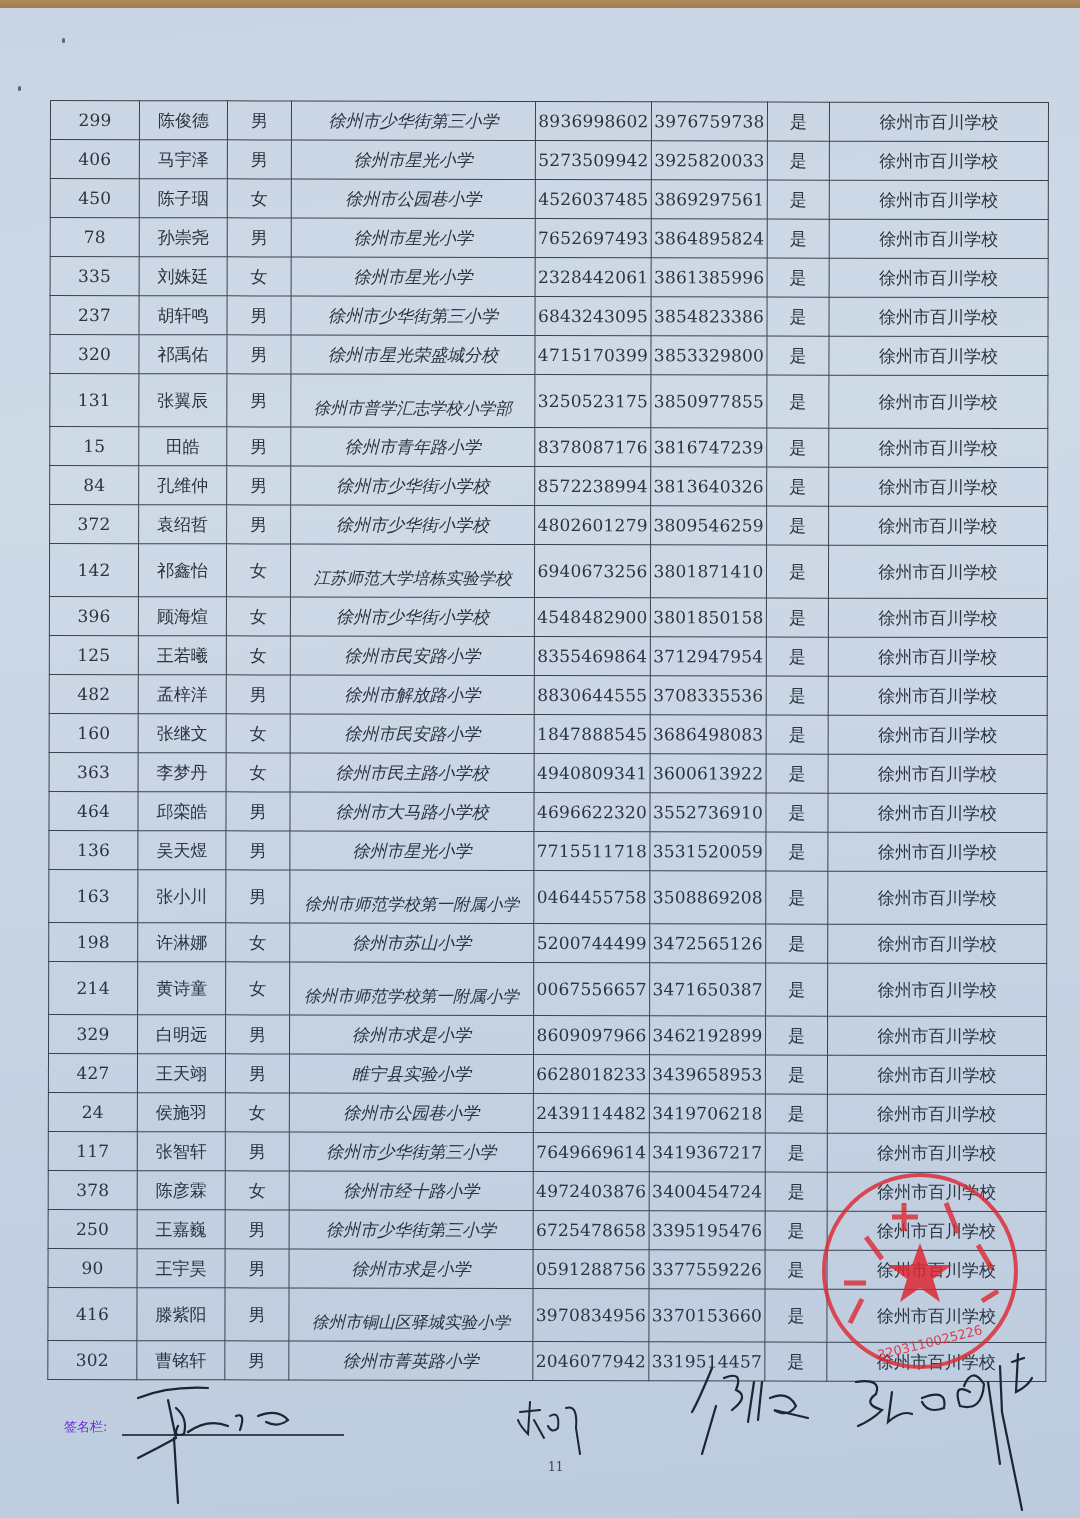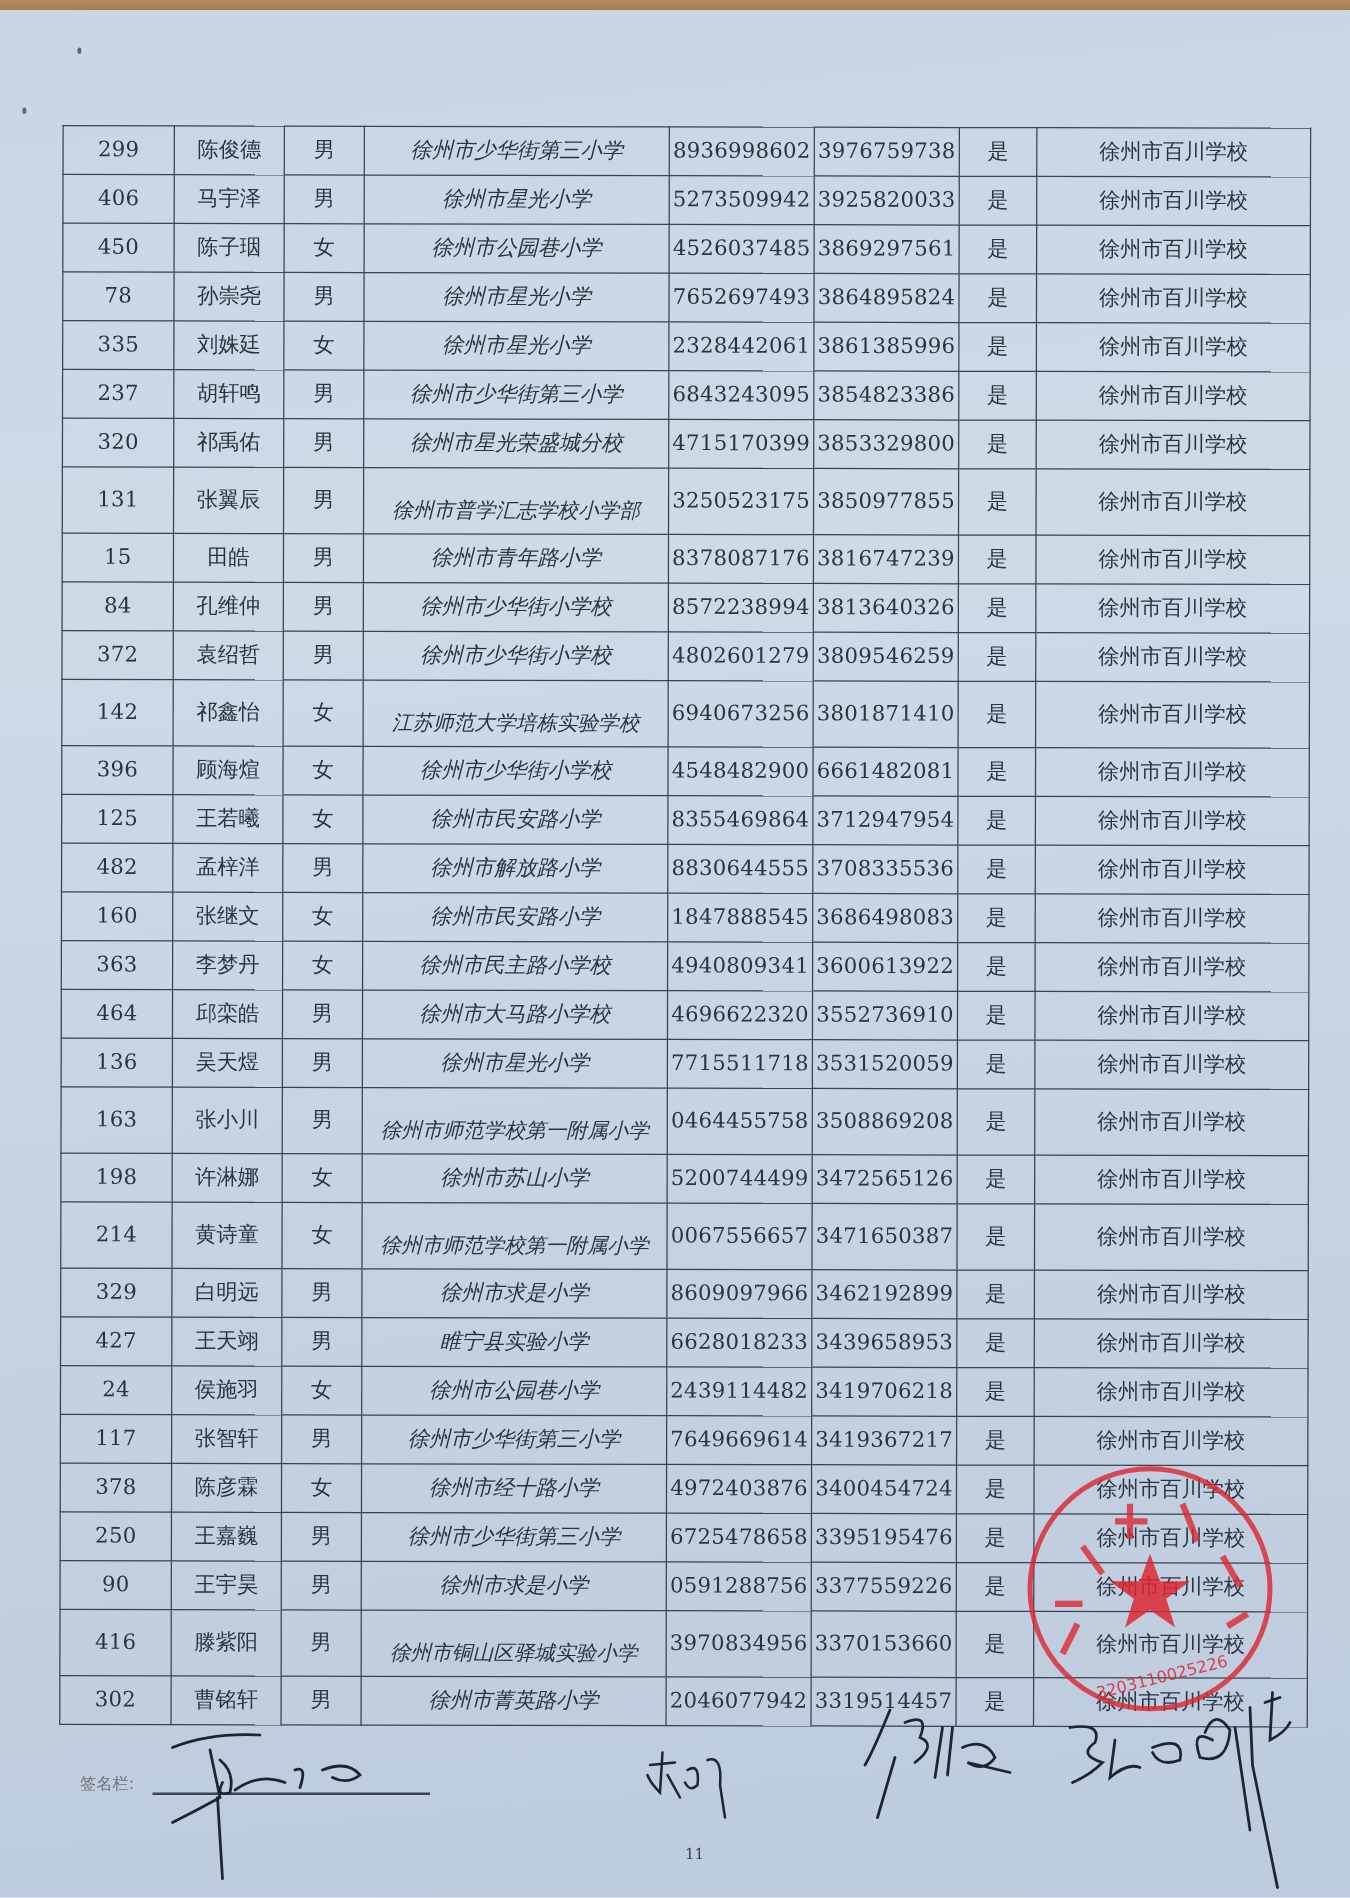--- a/index.html
+++ b/index.html
@@ -20,23 +20,23 @@
       transform: rotate(0.12deg); transform-origin: top left;
     }
     table.roster td {
       border: 1.6px solid #3a4250; height: 38px; padding: 0 2px;
       text-align: center; vertical-align: middle; overflow: hidden;
       font-size: 17px; line-height: 17px;
     }
     td.c-id, td.c-n1, td.c-n2 { font-family: "DejaVu Serif", "Liberation Serif", serif; font-size: 16.5px; letter-spacing: 0.2px; }
     td.c-school { font-size: 16.5px; line-height: 17px; font-style: italic; }
     td.c-school.wrap { font-size: 16.5px; line-height: 17px; padding-top: 14px; }
-    .footer-label { position: absolute; left: 64px; top: 1418px; font-size: 13px; color: #737373; }
+    .footer-label { position: absolute; left: 64px; top: 1418px; font-size: 13px; color: #6d28d9; }
     .sig-line { position: absolute; left: 122px; top: 1434px; width: 222px; height: 1.5px; background: #3b4350; }
-    .page-num { position: absolute; left: 548px; top: 1460px; font-size: 12px; color: #3b4350; font-family: "DejaVu Serif", serif; margin-top: 16px; }
+    .page-num { position: absolute; left: 548px; top: 1460px; font-size: 12px; color: #3b4350; font-family: "DejaVu Serif", serif; }
     .stamp {
       position: absolute; left: 822px; top: 1173px; width: 196px; height: 196px;
       border: 4px solid rgba(220,40,50,0.82); border-radius: 50%; box-sizing: border-box;
     }
     .stamp svg { position: absolute; left: -4px; top: -4px; }
     .signature svg { position: absolute; overflow: visible; }
   </style>
 </head>
 <body>
 
@@ -188,21 +188,21 @@
     <td class="c-flag">是</td>
     <td class="c-target">徐州市百川学校</td>
   </tr>
 
   <tr>
     <td class="c-id">396</td>
     <td class="c-name">顾海煊</td>
     <td class="c-gender">女</td>
     <td class="c-school">徐州市少华街小学校</td>
     <td class="c-n1">4548482900</td>
-    <td class="c-n2">6661482081</td>
+    <td class="c-n2">3801850158</td>
     <td class="c-flag">是</td>
     <td class="c-target">徐州市百川学校</td>
   </tr>
 
   <tr>
     <td class="c-id">125</td>
     <td class="c-name">王若曦</td>
     <td class="c-gender">女</td>
     <td class="c-school">徐州市民安路小学</td>
     <td class="c-n1">8355469864</td>

